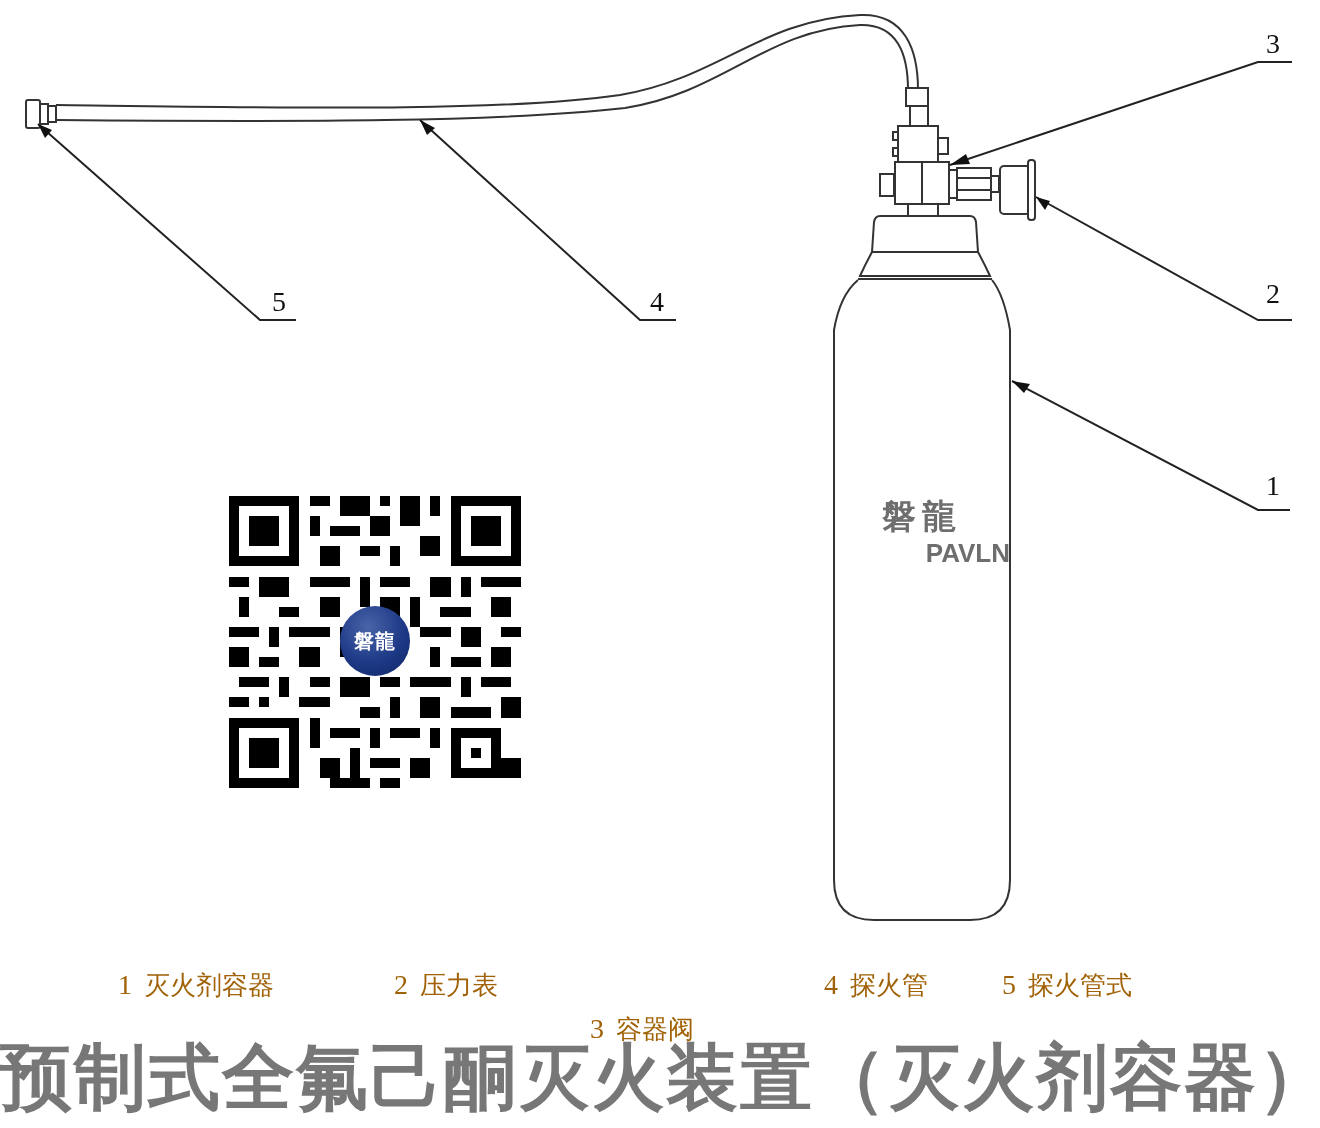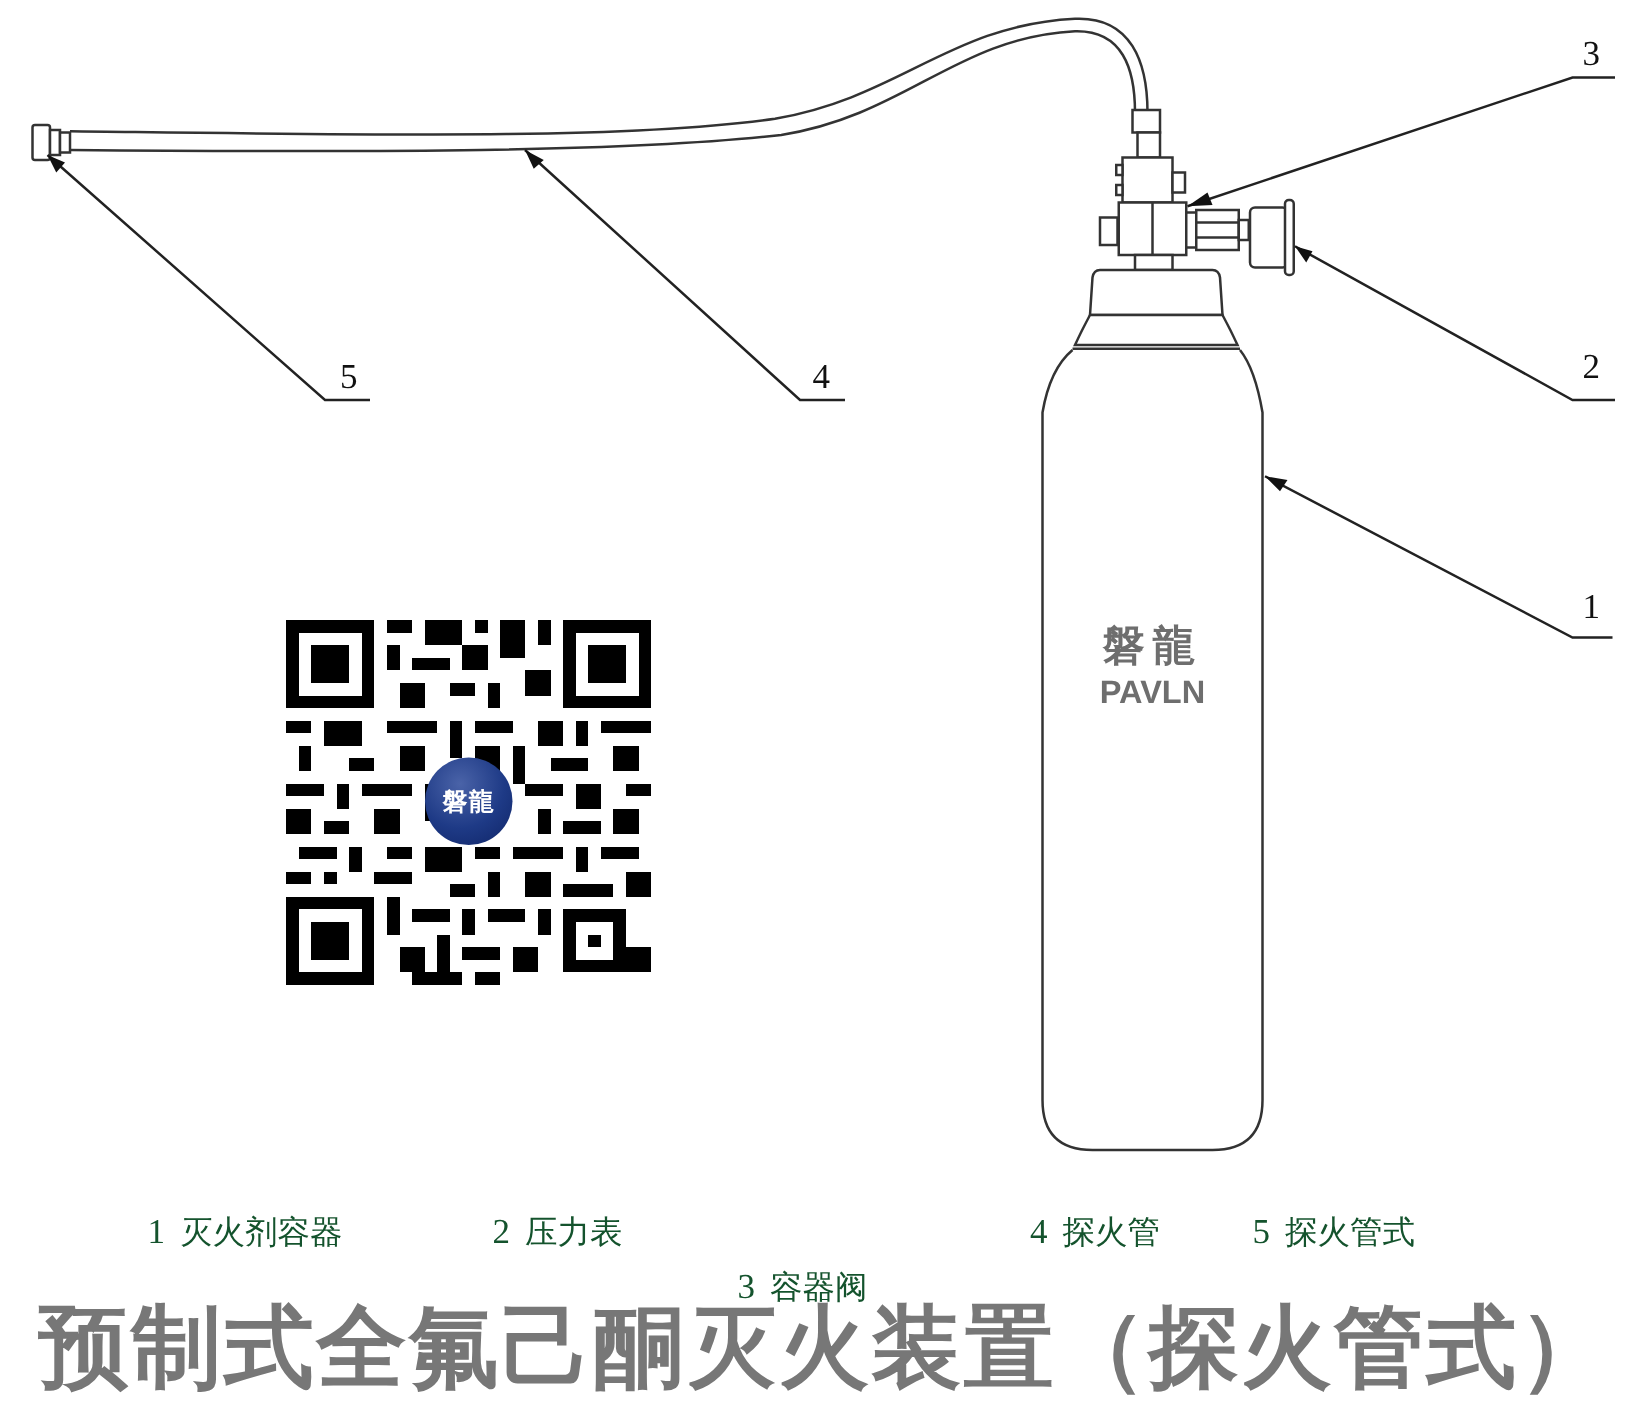--- a/index.html
+++ b/index.html
@@ -1,23 +1,23 @@
 <!DOCTYPE html>
 <html><head>
 <meta charset="utf-8">
 <style>
   html, body { margin: 0; padding: 0; background: #ffffff; }
   body { width: 1320px; height: 1128px; position: relative; overflow: hidden; font-family: "DejaVu Serif", serif; }
   #diagram { position: absolute; left: 0; top: 0; width: 1320px; height: 960px; }
   .callout-num { position: absolute; font-family: "Liberation Serif", "DejaVu Serif", serif; font-size: 28px; color: #111; line-height: 1; }
   .brand { position: absolute; left: 834px; width: 176px; text-align: center; color: #6e6e6e; }
   .brand-cn { top: 494px; font-size: 34px; font-weight: bold; letter-spacing: 6px; font-family: "DejaVu Sans", sans-serif; }
-  .brand-en { top: 538px; font-size: 26px; font-weight: bold; font-family: "Liberation Sans", sans-serif; letter-spacing: 0px; }
+  .brand-en { top: 538px; font-size: 26px; font-weight: bold; font-family: "Liberation Sans", sans-serif; letter-spacing: 0px; text-align: right; }
   .legend { position: absolute; top: 968px; left: 0; width: 1320px; height: 40px; }
-  .legend-item { position: absolute; top: 0; font-size: 26px; color: #14532d; white-space: nowrap; font-family: "DejaVu Serif", serif; }
+  .legend-item { position: absolute; top: 0; font-size: 26px; color: #a16207; white-space: nowrap; font-family: "DejaVu Serif", serif; }
   .legend-item .num { margin-right: 12px; font-family: "Liberation Serif", serif; font-size: 28px; }
   .title { position: absolute; top: 1030px; left: 0; width: 1320px; text-align: center; font-size: 72px; font-weight: bold; color: #777777; font-family: "DejaVu Sans", sans-serif; letter-spacing: 2px; white-space: nowrap; }
   .qr { position: absolute; left: 228px; top: 496px; width: 294px; height: 292px; background: #fff; }
   .qr-badge { position: absolute; left: 340px; top: 606px; width: 70px; height: 70px; border-radius: 50%;
     background: radial-gradient(circle at 40% 30%, #4a63a8 0%, #1e3a86 55%, #0f2466 100%);
     color: #fff; font-size: 20px; font-weight: bold; display: flex; align-items: center; justify-content: center; letter-spacing: 1px; font-family: "DejaVu Sans", sans-serif; }
 </style>
 </head>
 <body>
 
@@ -138,13 +138,13 @@
     <span class="num">3</span><span>容器阀</span>
   </div>
   <div class="legend-item" style="left:796px;margin-left:28px;">
     <span class="num">4</span><span>探火管</span>
   </div>
   <div class="legend-item" style="left:1002px;">
     <span class="num">5</span><span>探火管式</span>
   </div>
 </div>
 
-<div class="title">预制式全氟己酮灭火装置（探火管式）</div>
+<div class="title">预制式全氟己酮灭火装置（灭火剂容器）</div>
 
 </body></html>

